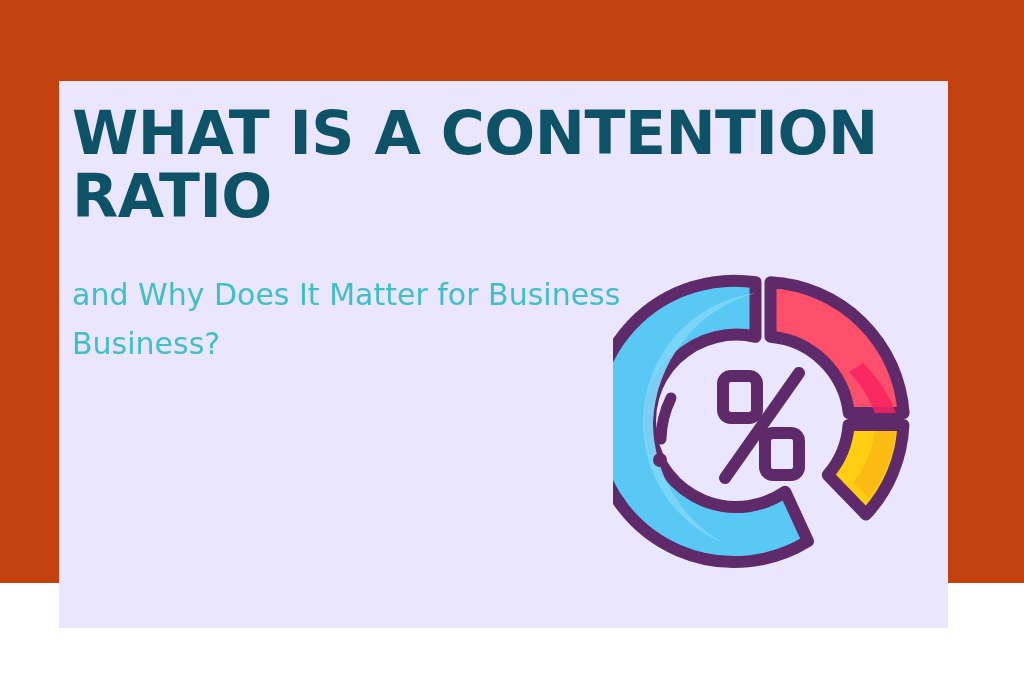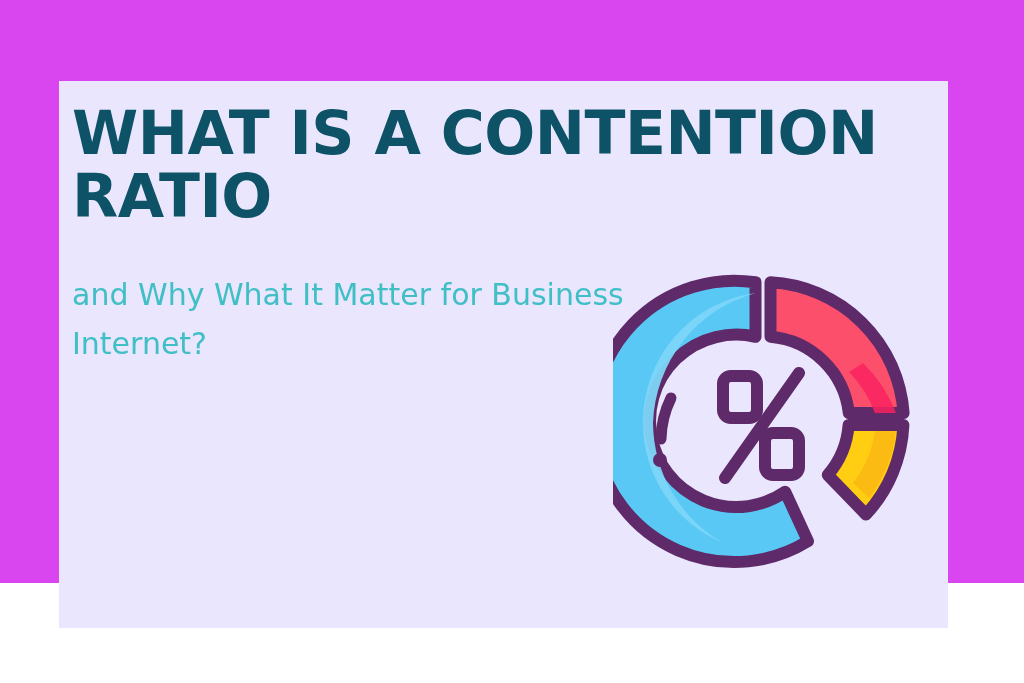--- a/index.html
+++ b/index.html
@@ -13,21 +13,21 @@
     font-family: "DejaVu Sans", sans-serif;
     overflow: hidden;
     position: relative;
   }
 
   #canvas {
     position: absolute;
     left: 0; top: 0;
     width: 1024px;
     height: 583px;
-    background: #d946ef;
+    background: #c2410c;
   }
 
   
   #panel {
     position: absolute;
     left: 59px;
     top: 81px;
     width: 889px;
     height: 547px;
     background: #eae6fd;
@@ -77,21 +77,21 @@
 </style>
 </head>
 <body>
 
 <div id="canvas">
 
   <div id="panel">
 
     <div id="text-block">
       <h1 id="headline">What is a Contention Ratio</h1>
-      <p id="subhead">and Why What It Matter for Business Internet?</p>
+      <p id="subhead">and Why Does It Matter for Business Business?</p>
     </div>
 
     <div id="donut-wrap">
       <svg id="donut-svg" viewBox="0 0 300 300" xmlns="http://www.w3.org/2000/svg">
 
         <g>
           <path d="M 142.5 9.3
                    A 140.7 140.7 0 1 0 195.0 268.2
                    L 172.2 218.8
                    A 86.2 86.2 0 1 1 142.5 63.8

